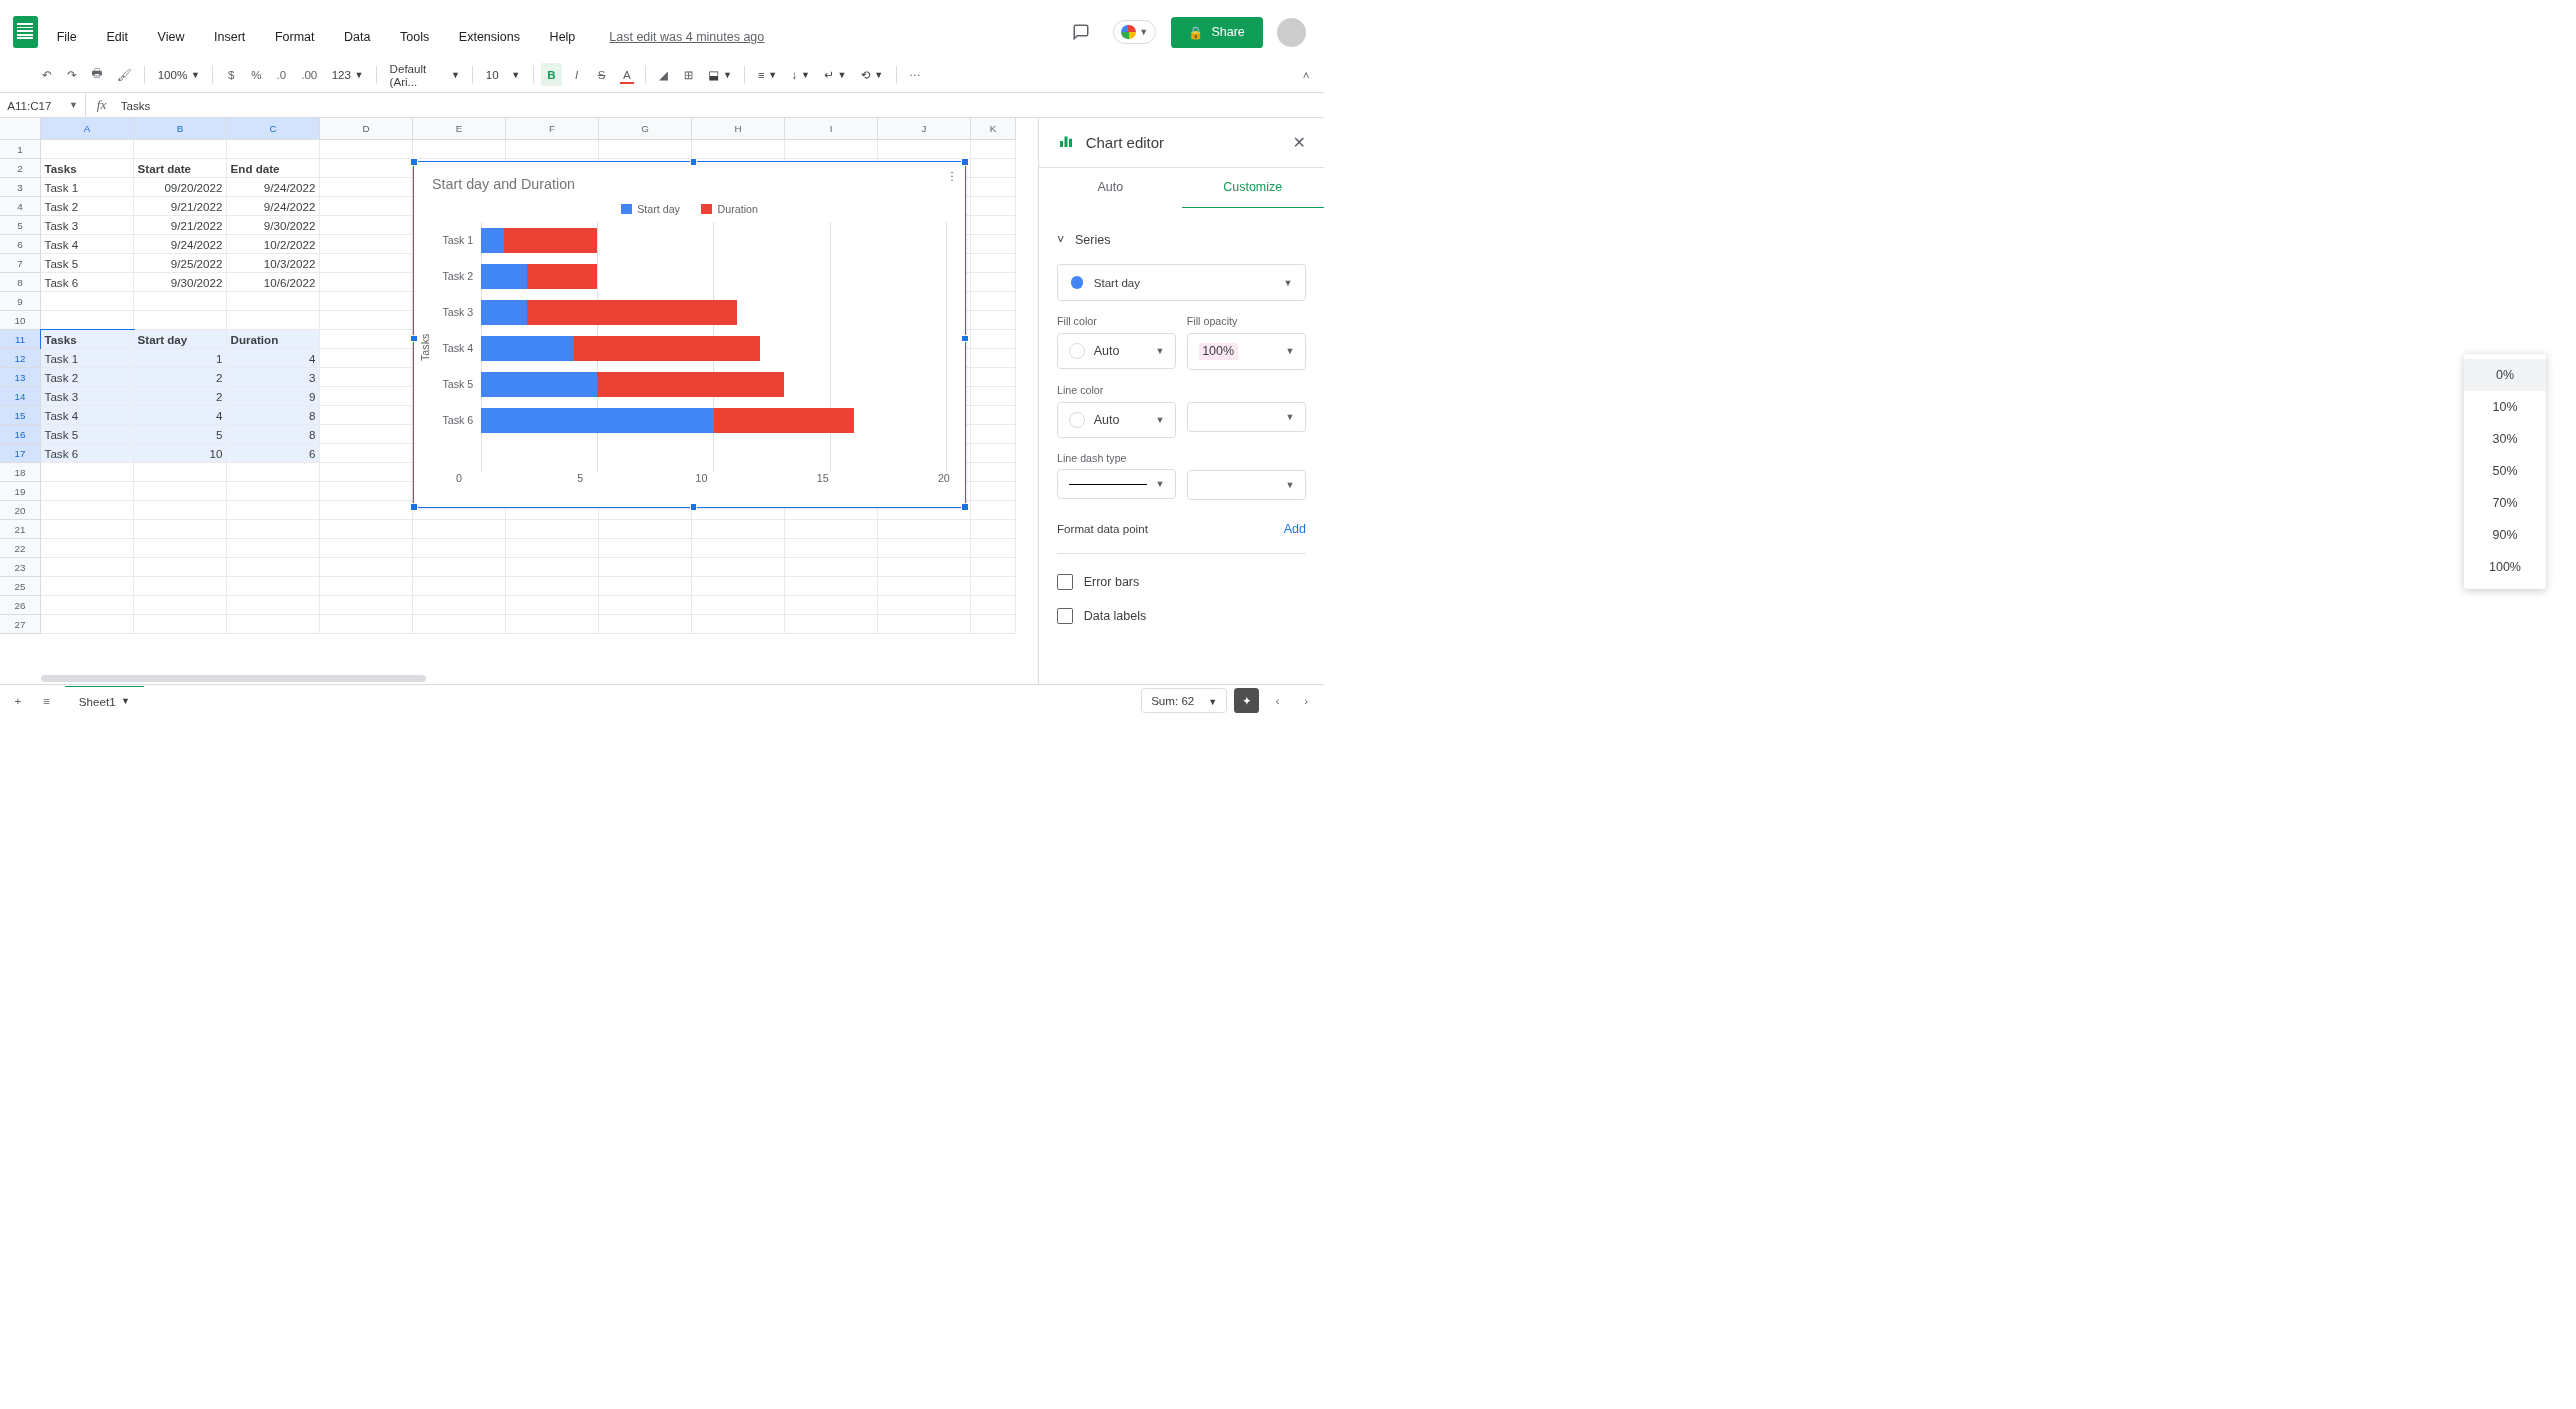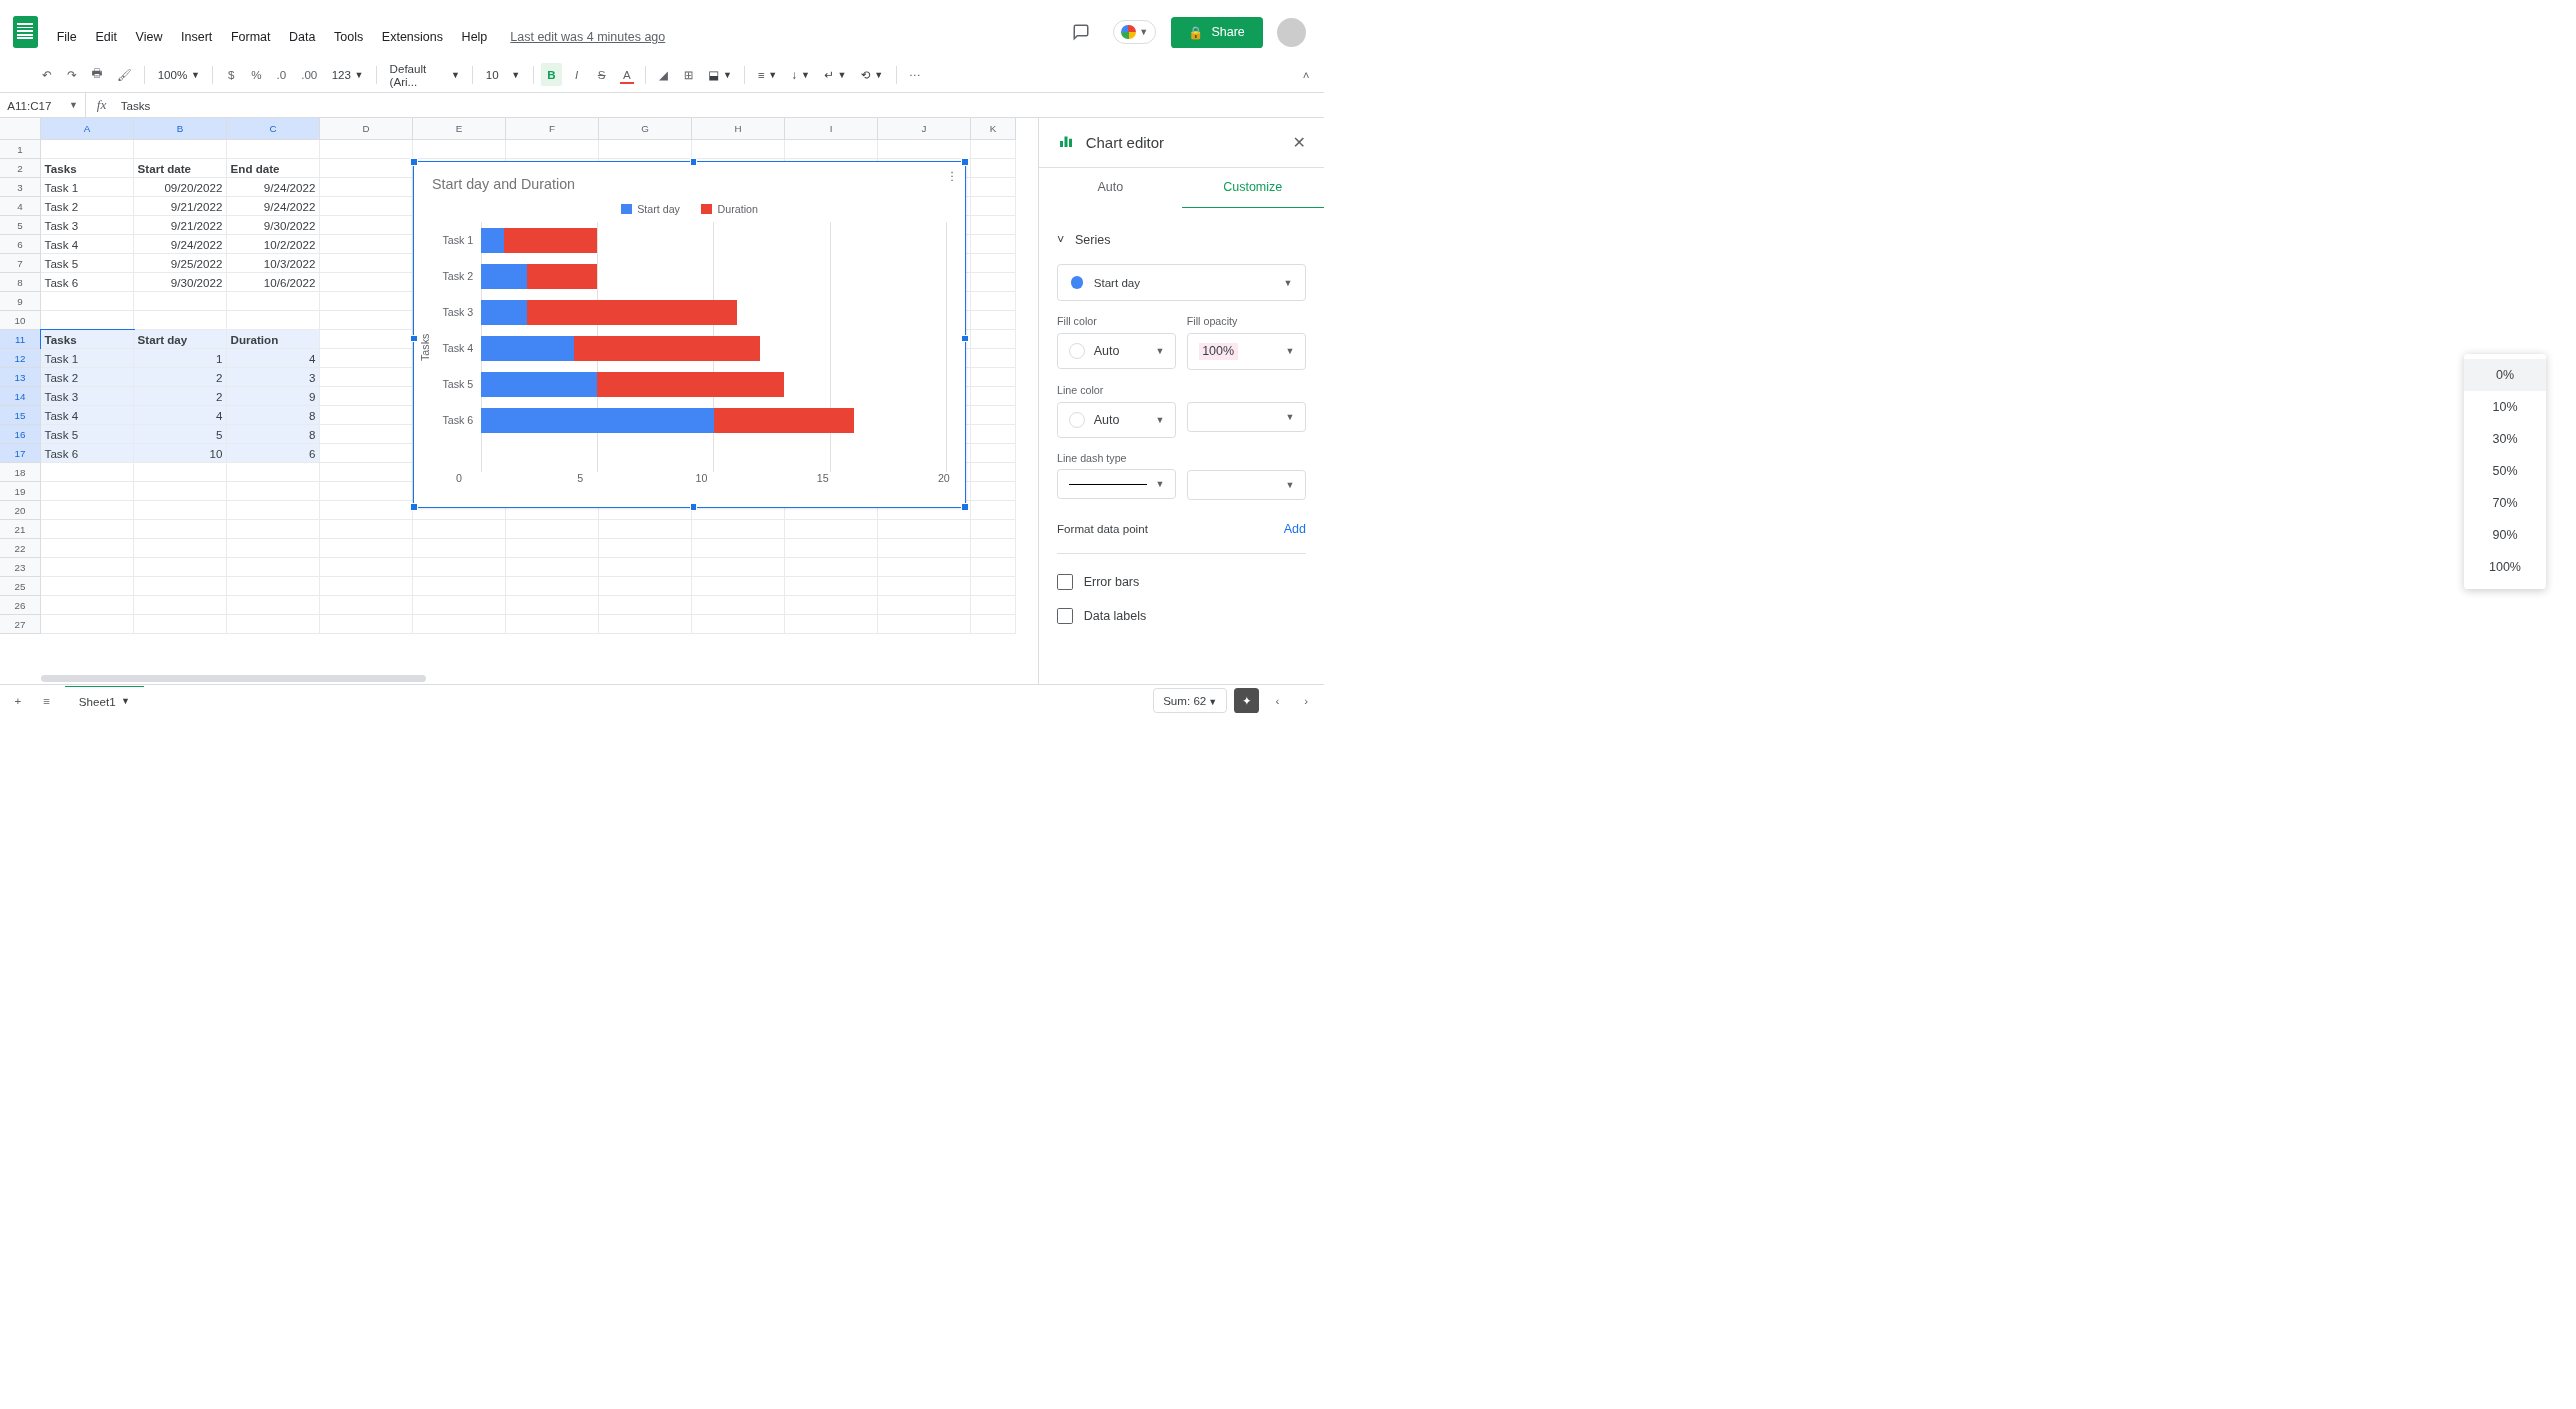--- a/index.html
+++ b/index.html
@@ -5,21 +5,21 @@
 * { margin: 0; padding: 0; box-sizing: border-box; font-family: Arial, sans-serif; }
 body { width: 1324px; height: 716px; background: #fff; font-size: 11.6px; color: #3c4043; overflow: hidden; }
 .header { display: flex; align-items: center; padding: 7.2px 7.2px 0 7.2px; height: 57px; }
 .logo { width: 36px; height: 36px; display: flex; align-items: center; justify-content: center; }
 .logo-icon { width: 25px; height: 32px; background: #0f9d58; border-radius: 2.7px; position: relative; }
 .logo-icon::after { content: ''; position: absolute; top: 7.2px; left: 4.5px; right: 4.5px; bottom: 7.2px; background: repeating-linear-gradient(#fff 0 1.8px, transparent 1.8px 3.6px); }
 .title-area { flex: 1; padding-left: 7.2px; }
 .title-row { display: flex; align-items: center; gap: 7.2px; }
 .doc-title { font-size: 16px; color: #3c4043; }
 .title-icons { display: flex; gap: 7.2px; color: #5f6368; }
-.menu-row { display: flex; gap: 6px; margin-top: 10px; align-items: center; }
+.menu-row { display: flex; gap: 17px; margin-top: 10px; align-items: center; }
 .menu-item { padding: 3.6px 6.3px; font-size: 12.5px; color: #202124; cursor: pointer; border-radius: 3.6px; }
 .last-edit { color: #5f6368; text-decoration: underline; margin-left: 10.7px; font-size: 12.5px; }
 .header-right { display: flex; align-items: center; gap: 14.3px; padding-right: 10.7px; }
 .share-btn { background: #0f9d58; color: #fff; padding: 8px 18px; border-radius: 3.6px; display: flex; align-items: center; gap: 7.2px; font-weight: 500; font-size: 12.5px; }
 .avatar { width: 29px; height: 29px; border-radius: 50%; background: #ccc; }
 .icon-btn-hdr { width: 36px; height: 36px; display:flex; align-items:center; justify-content:center; border-radius:50%; color:#5f6368; }
 .meet-btn { background:#fff; border:0.9px solid #dadce0; border-radius:18px; padding:3.6px 7.2px; display:flex; align-items:center; }
 .meet-dot { width:14.3px; height:14.3px; border-radius:50%; background: conic-gradient(#ea4335 0 90deg,#fbbc04 90deg 180deg,#34a853 180deg 270deg,#4285f4 270deg); }
 
 .toolbar { display: flex; align-items: center; padding: 3.6px 7.2px 3.6px 36px; border-bottom: 0.9px solid #dadce0; height: 36px; gap: 3.6px; }
@@ -88,21 +88,21 @@
 .opacity-item { padding: 9px 18px; font-size: 12.5px; text-align:center; color: #3c4043; }
 .opacity-item:first-child { background: #f1f3f4; }
 .format-row { display: flex; align-items: center; justify-content: space-between; padding: 7.2px 0; }
 .add-btn { color: #1a73e8; font-weight: 500; font-size: 12.5px; }
 .checkbox-row { display: flex; align-items: center; gap: 10.7px; padding: 9px 0; font-size: 12.5px; }
 .checkbox { width: 16px; height: 16px; border: 1.8px solid #5f6368; border-radius: 1.8px; }
 .dash-line { flex:1; height:1.8px; background:#000; }
 
 .bottom-bar { display: flex; align-items: center; height: 32px; border-top: 0.9px solid #dadce0; padding: 0 7.2px; gap: 7.2px; }
 .sheet-tab { padding: 7.2px 14.3px; border-radius: 0; background: #fff; border-top: 1.8px solid #0f9d58; display:flex; align-items:center; gap:5.4px; font-size:11.6px; }
-.sum-badge { margin-left: auto; border: 0.9px solid #dadce0; border-radius: 3.6px; padding: 5.4px 9px; font-size: 11.6px; display:flex; align-items:flex-end; gap:2px; }
+.sum-badge { margin-left: auto; border: 0.9px solid #dadce0; border-radius: 3.6px; padding: 5.4px 9px; font-size: 11.6px; display:flex; align-items:flex-end; gap:14px; }
 .explore-btn { width: 25px; height: 25px; background: #4f4f4f; border-radius: 3.6px; display:flex; align-items:center; justify-content:center; color:#fff; }
 .scroll-h { position:absolute; bottom:0; left:41px; right:12.5px; height:9px; }
 .scroll-thumb-h { position:absolute; left:0; width:385px; height:7.2px; background:#dadce0; border-radius:3.6px; }
 </style>
 </head>
 <body>
 
 <div class="header">
   <div class="logo">
       <div class="logo-icon"></div>

